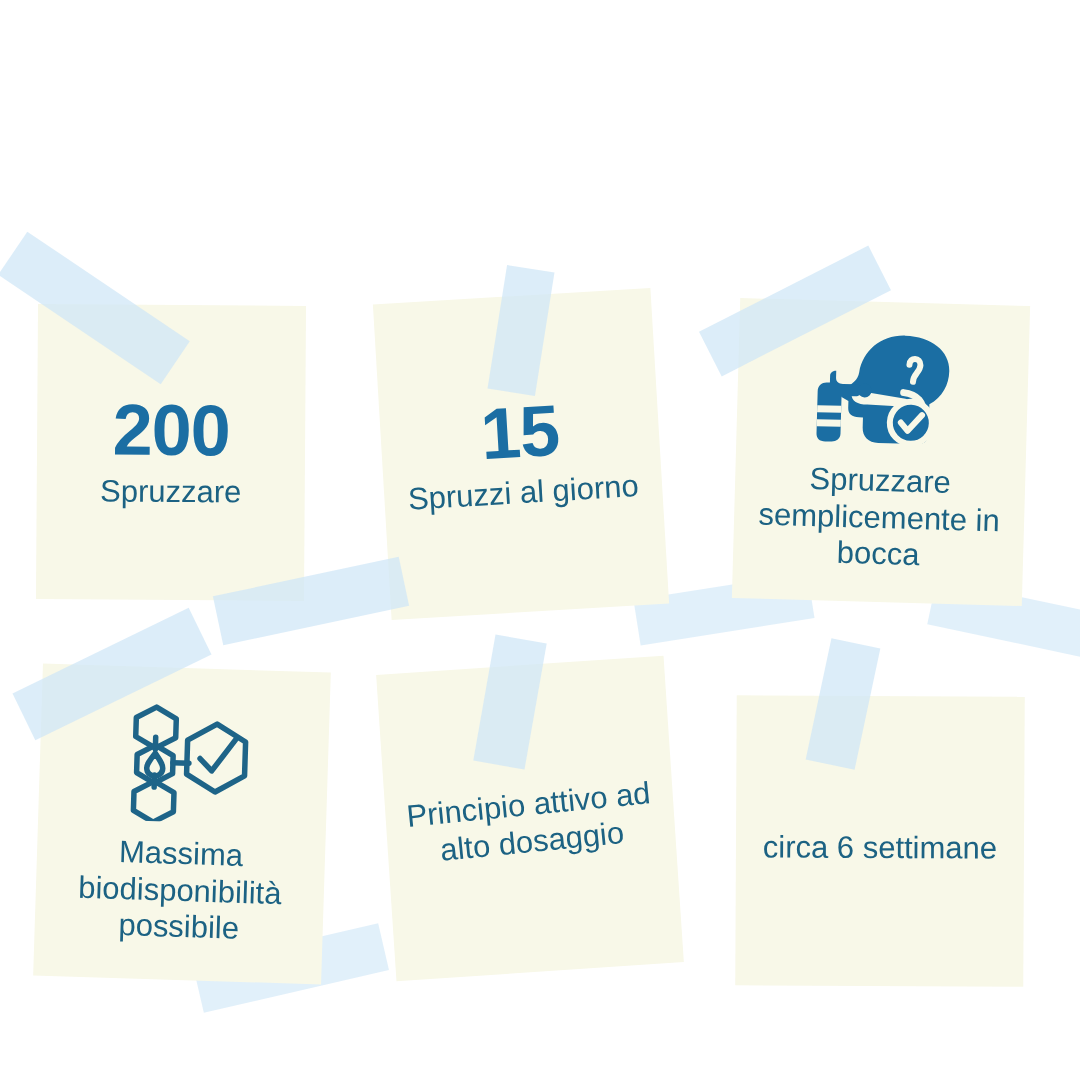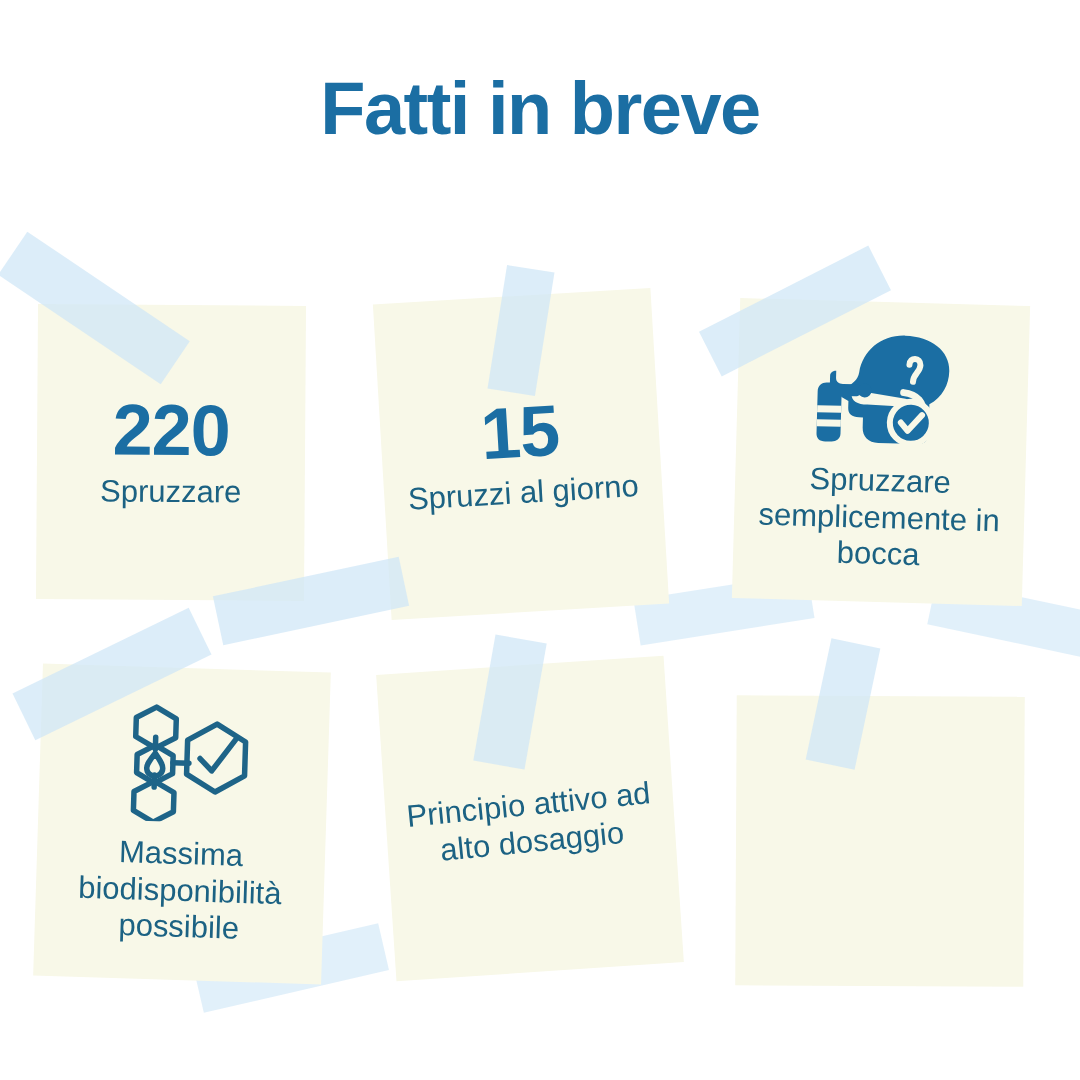--- a/index.html
+++ b/index.html
@@ -115,27 +115,26 @@
   #tape-4a { left: 14px;  top: 648px; width: 196px; height: 52px;  transform: rotate(-26deg); }
   #tape-4b { left: 196px; top: 944px; width: 190px; height: 48px;  transform: rotate(-13deg); }
   #tape-5a { left: 484px; top: 638px; width: 52px;  height: 128px; transform: rotate(10deg); }
   #tape-6a { left: 818px; top: 642px; width: 50px;  height: 124px; transform: rotate(12deg); }
 </style>
 </head>
 <body>
 
 <div id="stage">
 
-  <div class="page-title">Fatti in breve</div>
 
   <div class="tape" id="tape-1a"></div>
 
   <div class="card" id="card-1">
     <div class="card-inner">
-      <div class="stat-number">220</div>
+      <div class="stat-number">200</div>
       <div class="stat-label">Spruzzare</div>
     </div>
   </div>
 
   <div class="tape" id="tape-1b"></div>
 
   <div class="tape" id="tape-2a"></div>
 
   <div class="card" id="card-2">
     <div class="card-inner">
@@ -245,16 +244,17 @@
   <div class="card" id="card-5">
     <div class="card-inner">
       <div class="card-caption tight">Principio attivo ad alto dosaggio</div>
     </div>
   </div>
 
   <div class="tape" id="tape-6a"></div>
 
   <div class="card" id="card-6">
     <div class="card-inner">
+      <div class="card-caption">circa 6 settimane</div>
     </div>
   </div>
 
 </div>
 
 </body></html>

